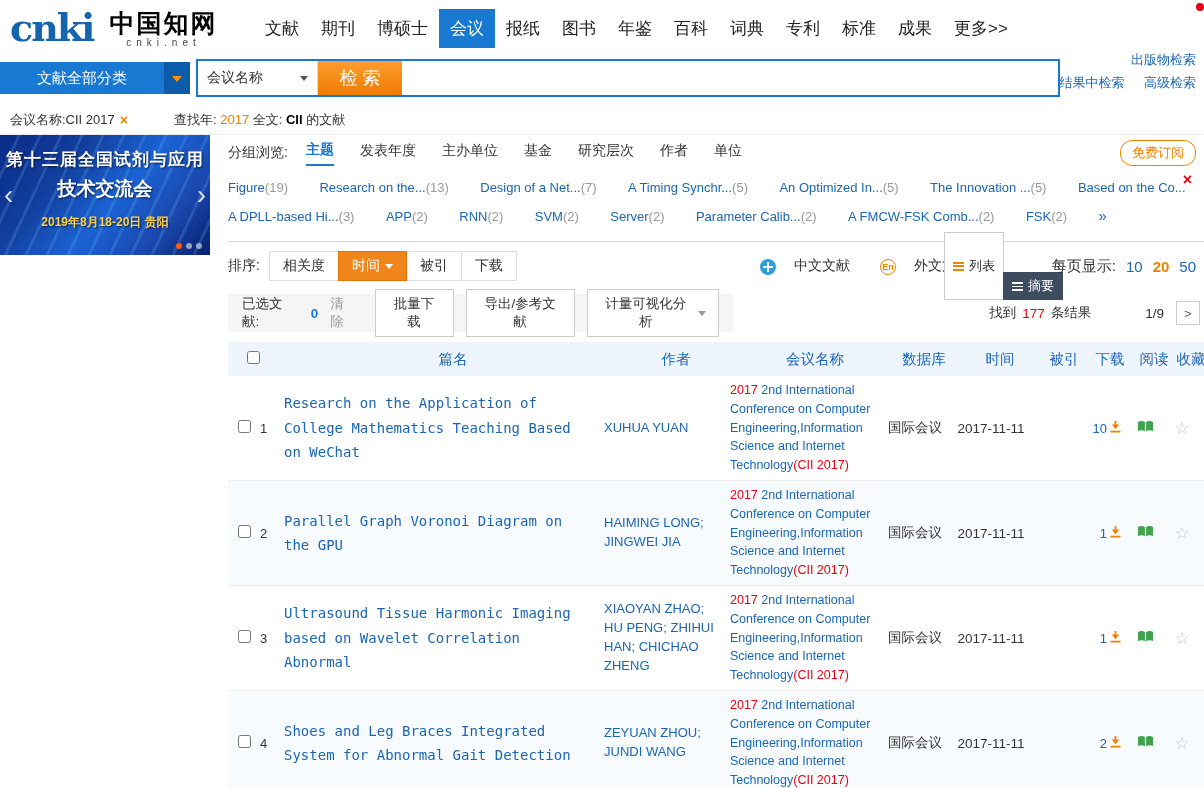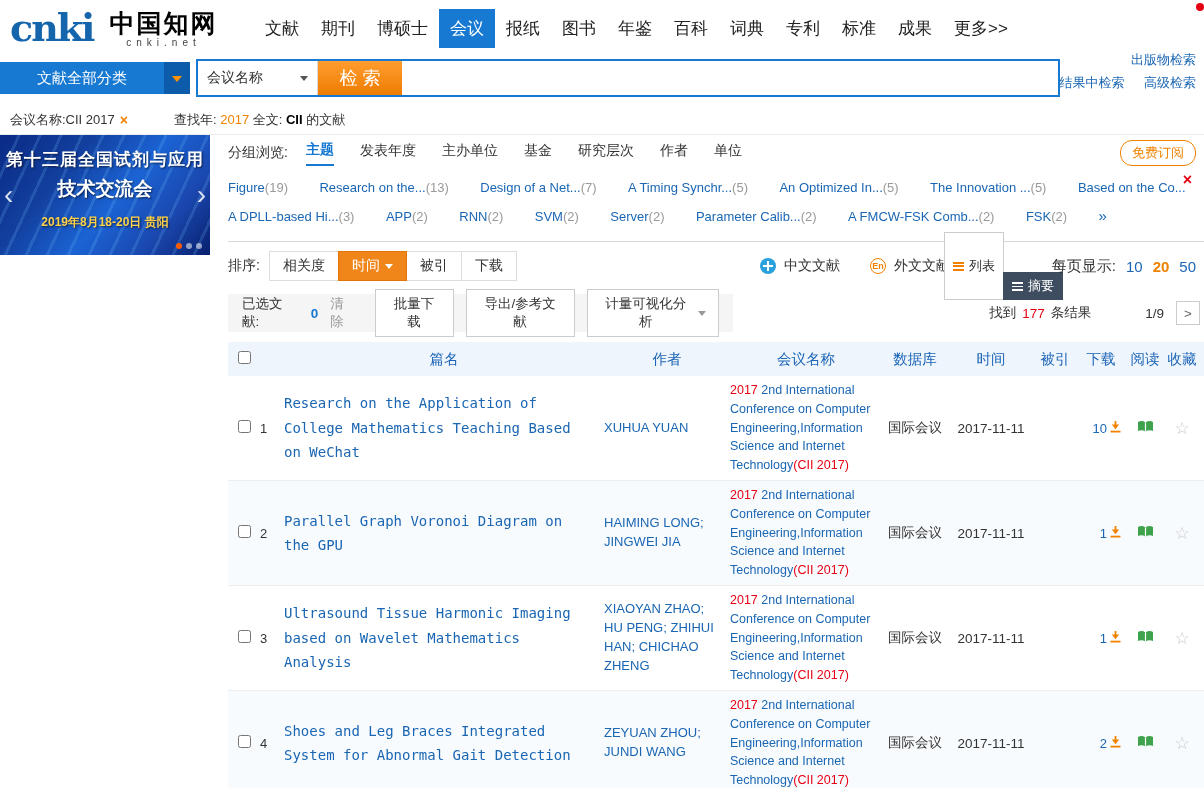--- a/index.html
+++ b/index.html
@@ -85,21 +85,21 @@
 
   
   .sort-row { display:flex; align-items:center; height:48px; font-size:14px; position:relative; }
   .sort-label { margin-right:10px; }
   .sort-group { display:flex; }
   .sort-btn { border:1px solid #ddd; background:#fff; color:#333; padding:5px 13px; font-size:14px;
     margin-left:-1px; cursor:pointer; font-family:inherit; display:flex; align-items:center; gap:5px; }
   .sort-btn.active { background:#f08519; border-color:#e27406; color:#fff; position:relative; z-index:1; }
   .dn-arrow { width:0; height:0; border:4px solid transparent; border-top:5px solid #fff; margin-top:5px; }
   .lang-group { position:absolute; left:532px; display:flex; align-items:center; gap:30px; }
-  .lang-item { display:flex; align-items:center; gap:8px; color:#333; }
+  .lang-item { display:flex; align-items:flex-end; gap:18px; color:#333; }
   .cn-icon { width:16px; height:16px; border-radius:50%; background:#2aa0dc; position:relative; }
   .cn-icon::before { content:""; position:absolute; left:3px; top:7px; width:10px; height:2px; background:#fff; }
   .cn-icon::after { content:""; position:absolute; left:7px; top:3px; width:2px; height:10px; background:#fff; }
   .en-icon { width:16px; height:16px; border-radius:50%; border:1px solid #f08200; color:#f08200;
     font-size:9px; display:flex; align-items:center; justify-content:center; font-weight:bold; }
   .view-toggle { position:absolute; left:716px; display:flex; }
   .view-btn { display:flex; align-items:center; gap:5px; border:1px solid #ccc; background:#fff;
     padding:4px 8px; font-size:13px; cursor:pointer; font-family:inherit; color:#333; }
   .view-btn.abstract { background:#3d4c5e; border-color:#3d4c5e; color:#fff; margin-left:-1px;margin-top:40px; }
   .icon-lines { width:11px; height:9px;
@@ -120,21 +120,21 @@
     cursor:pointer; font-family:inherit; display:flex; align-items:center; gap:6px; }
   .caret-down { width:0; height:0; border:4px solid transparent; border-top:5px solid #999; margin-top:5px; }
   .toolbar-right { margin-left:auto; display:flex; align-items:center; gap:6px; padding-right:4px; }
   .found-count { color:#e60012; }
   .page-ind { margin-left:48px; }
   .next-btn { width:24px; height:24px; border:1px solid #ccc; background:#fff; color:#666;
     display:flex; align-items:center; justify-content:center; cursor:pointer; margin-left:6px; font-family:inherit; }
 
   
   .rtable { margin-top:10px; }
-  .t-header { display:flex; align-items:center; background:#eef5fc; height:34px; color:#1b64b7; font-size:14.5px; }
+  .t-header { display:flex; align-items:center; background:#eef5fc; height:34px; color:#1b64b7; font-size:14.5px;padding-left:9px; }
   .t-row { display:flex; align-items:center; min-height:105px; border-bottom:1px solid #ededed; font-size:13px; }
   .t-body .t-row:nth-child(even) { background:#f8fbfe; }
   .col-check { width:32px; text-align:center; flex-shrink:0; }
   .col-num { width:24px; flex-shrink:0; color:#333; }
   .col-title { width:320px; padding-right:14px; flex-shrink:0; }
   .col-author { width:126px; padding-right:8px; flex-shrink:0; }
   .col-conf { width:152px; padding-right:6px; flex-shrink:0; }
   .col-db { width:66px; text-align:center; flex-shrink:0; }
   .col-time { width:86px; text-align:center; flex-shrink:0; }
   .col-cited { width:42px; text-align:center; flex-shrink:0; }
@@ -410,21 +410,21 @@
                   <path d="M1 2 C3.5 .5 6 .8 8.5 2.4 C11 .8 13.5 .5 16 2 V11 C13.5 9.8 11 9.9 8.5 11.6 C6 9.9 3.5 9.8 1 11 Z" fill="#3fa34d"></path>
                   <path d="M8.5 2.4 V11.6" stroke="#fff" stroke-width="1.2"></path>
                 </svg></span></div>
           <div class="col-fav"><span class="star">☆</span></div>
         </div>
 
         <div class="t-row">
           <div class="col-check"><input type="checkbox" style=""></div>
           <div class="col-num">3</div>
           <div class="col-title">
-              <a class="title-link">Ultrasound Tissue Harmonic Imaging based on Wavelet Mathematics Analysis</a>
+              <a class="title-link">Ultrasound Tissue Harmonic Imaging based on Wavelet Correlation Abnormal</a>
             </div>
           <div class="col-author">
               <a class="author-link">XIAOYAN ZHAO; HU PENG; ZHIHUI HAN; CHICHAO ZHENG</a>
             </div>
           <div class="col-conf">
             <a class="conf-link"><span class="hl">2017</span><span> 2nd International Conference on Computer Engineering,Information Science and Internet Technology</span><span class="hl">(CII 2017)</span></a>
           </div>
           <div class="col-db db-cell">国际会议</div>
           <div class="col-time time-cell">2017-11-11</div>
           <div class="col-cited"></div>

